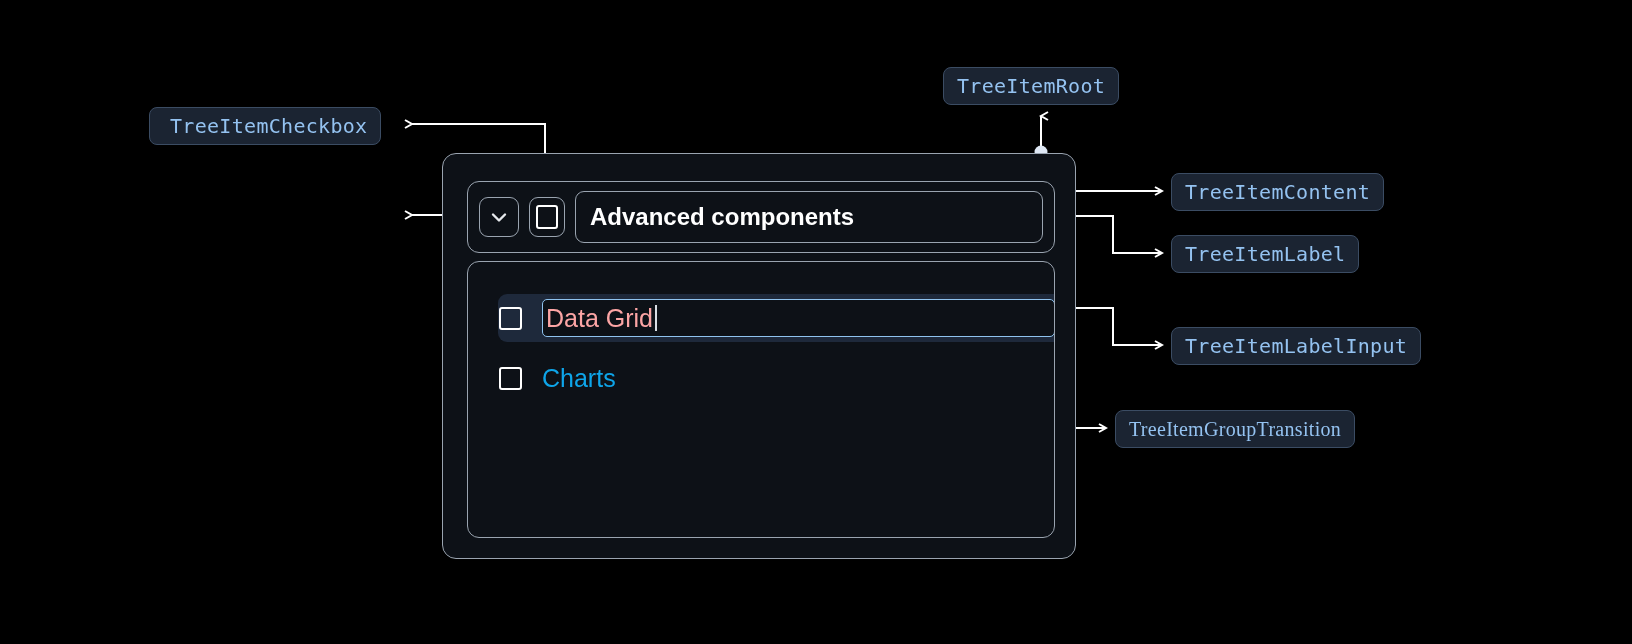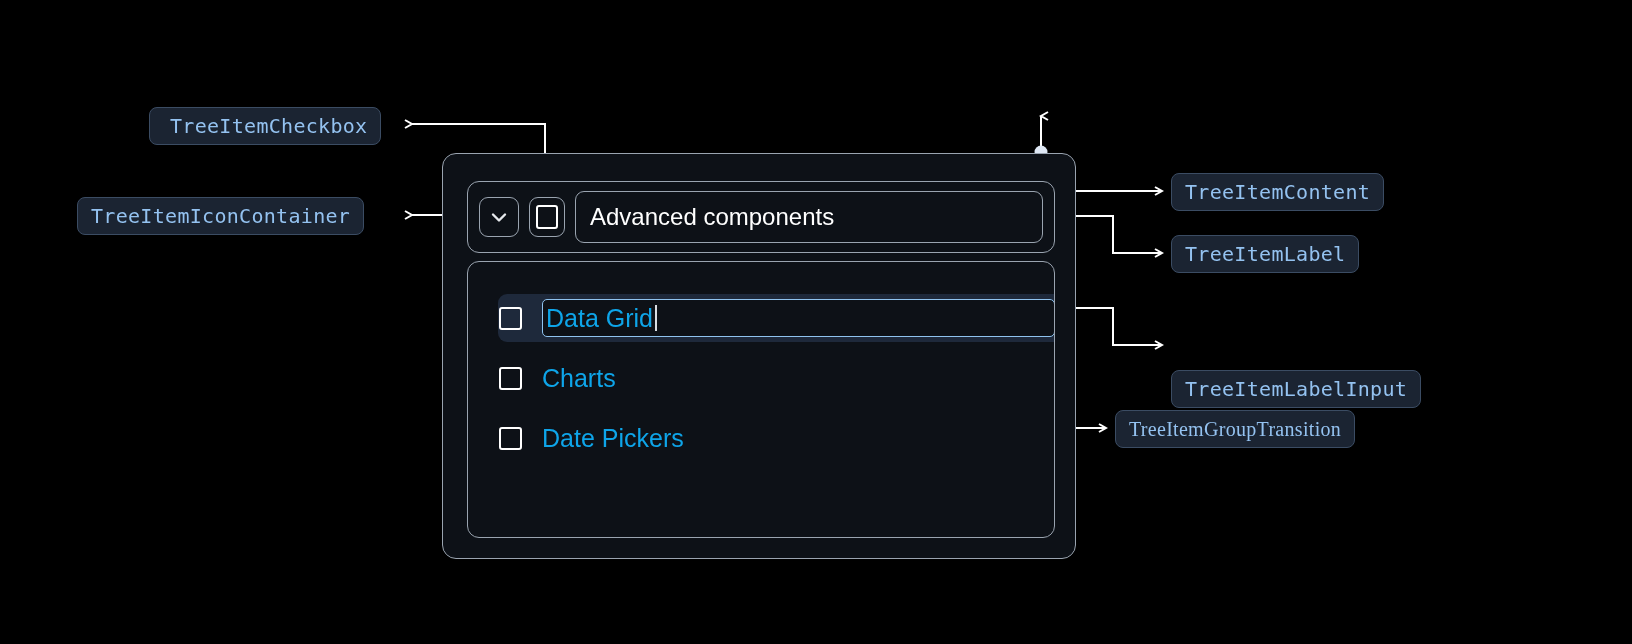--- a/index.html
+++ b/index.html
@@ -99,20 +99,21 @@
     height: 52px;
     border: 1px solid #9aa4b0;
     border-radius: 9px;
     display: flex;
     align-items: center;
     padding: 0 14px;
     color: #ffffff;
     font-size: 24px;
     font-family: "Liberation Sans", sans-serif;
     background: transparent;
+    font-weight: bold;
   }
 
   .tree-group {
     position: absolute;
     left: 24px; top: 107px;
     width: 588px; height: 277px;
     background: #0d1117;
     border: 1px solid #9aa4b0;
     border-radius: 12px;
     overflow: hidden;
@@ -157,21 +158,21 @@
     background: #0d1117;
     border: 1.5px solid #8fc3ef;
     border-radius: 5px;
     display: flex;
     align-items: center;
     padding: 0 3px;
     margin-right: 1px;
     position: relative;
   }
   .row-input .val {
-    color: #0ea5e9;
+    color: #fca5a5;
     font-size: 25px;
     font-family: "Liberation Sans", sans-serif;
     white-space: nowrap;
   }
   .caret {
     display: inline-block;
     width: 2px;
     height: 26px;
     background: #d8dde3;
     margin-left: 2px;
@@ -220,34 +221,34 @@
       <circle cx="1042" cy="216" r="6.5"></circle>
       <circle cx="1040" cy="308" r="6.5"></circle>
       <circle cx="1053" cy="428" r="6.5"></circle>
     </g>
   </svg>
 
   <div class="anno" style="left:149px; top:107px;padding-left:20px;">
     <span>TreeItemCheckbox</span>
   </div>
 
-  <div class="anno" style="left:77px; top:197px;">
-    <span>TreeItemIconContainer</span>
-  </div>
-
+
+  <div class="anno" style="left:943px; top:67px;">
+    <span>TreeItemRoot</span>
+  </div>
 
   <div class="anno" style="left:1171px; top:173px;">
     <span>TreeItemContent</span>
   </div>
 
   <div class="anno" style="left:1171px; top:235px;">
     <span>TreeItemLabel</span>
   </div>
 
-  <div class="anno" style="left:1171px; top:327px;margin-top:43px;">
+  <div class="anno" style="left:1171px; top:327px;">
     <span>TreeItemLabelInput</span>
   </div>
 
   <div class="anno" style="left:1115px; top:410px;font-family:Liberation Serif, serif;">
     <span>TreeItemGroupTransition</span>
   </div>
 
   <div class="tree-root">
 
     <div class="tree-content">
@@ -278,22 +279,18 @@
           <span class="val">Data Grid</span>
             <span class="caret"></span>
         </span>
       </div>
 
       <div class="tree-row" style="top:92px;">
         <span class="row-cbx"></span>
         <span class="row-text">Charts</span>
       </div>
 
-      <div class="tree-row" style="top:152px;">
-        <span class="row-cbx"></span>
-        <span class="row-text">Date Pickers</span>
-      </div>
 
 
     </div>
   </div>
 
 </div>
 
 </body></html>

